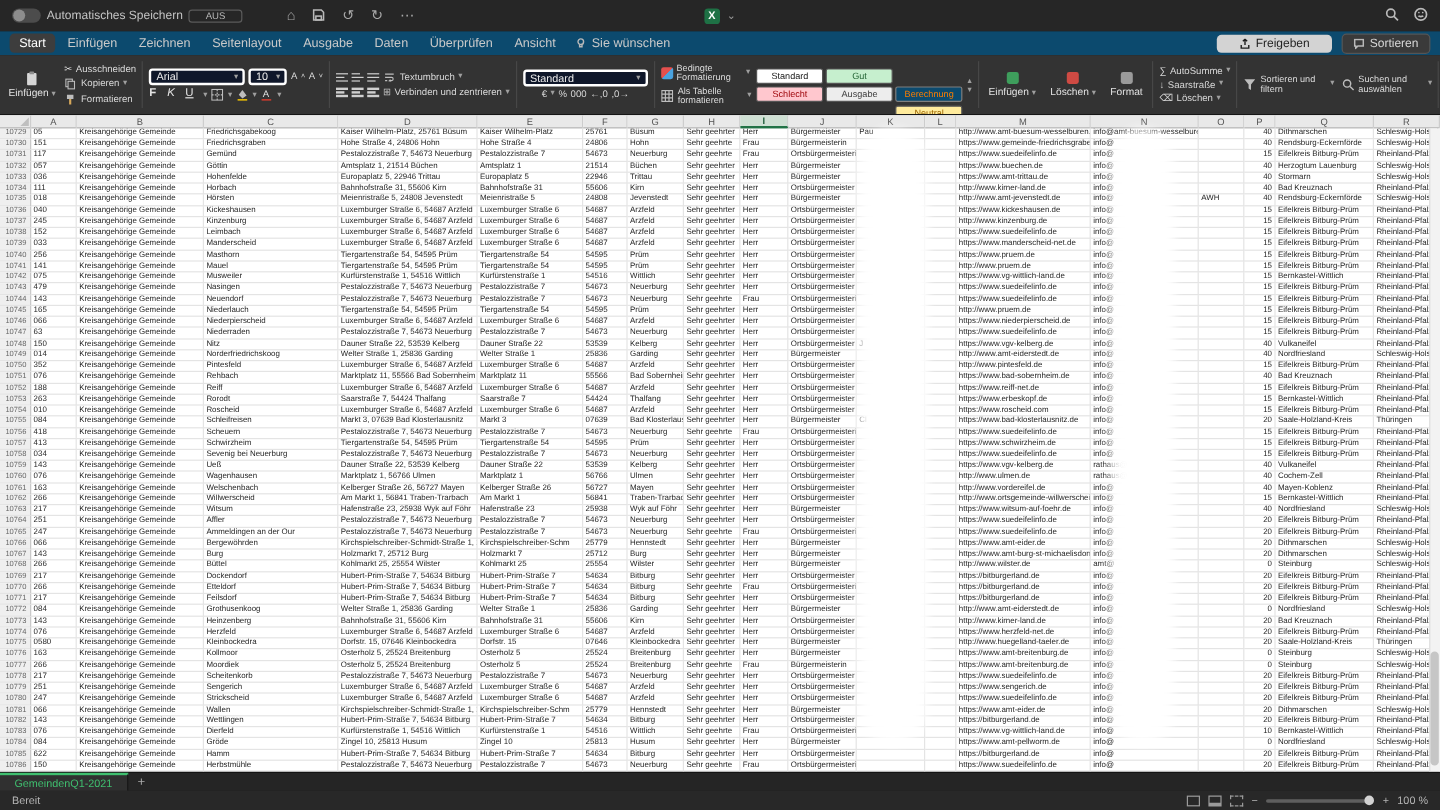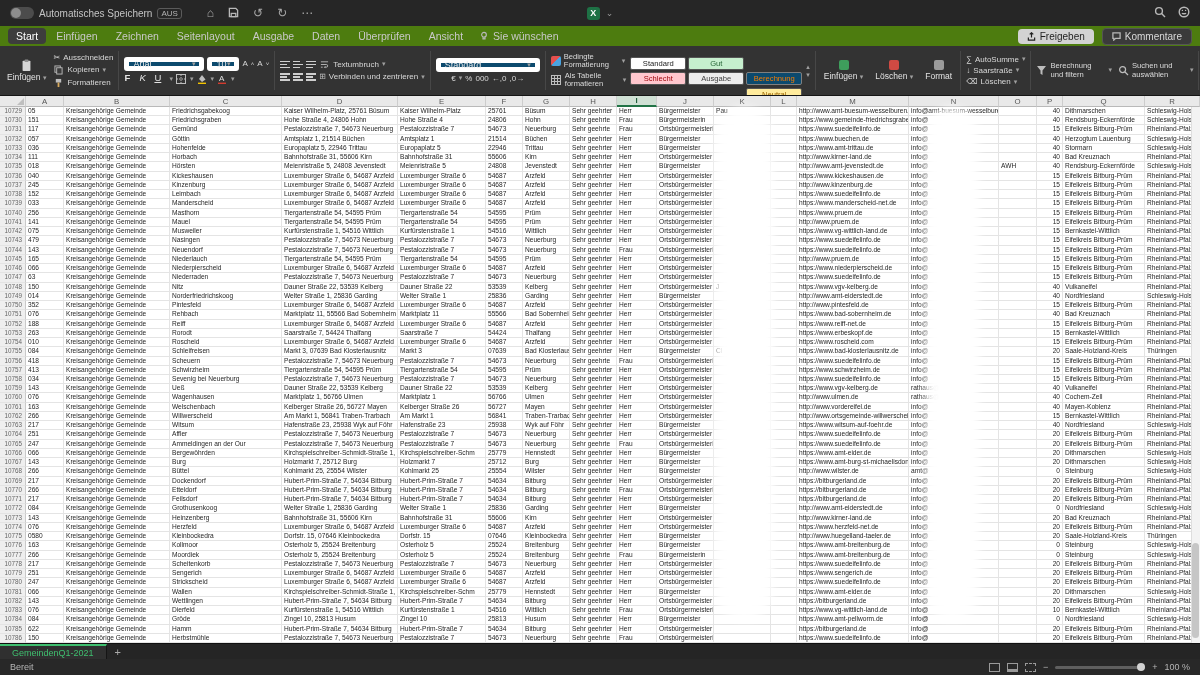--- a/index.html
+++ b/index.html
@@ -6,52 +6,52 @@
   html,body { width:1200px; height:675px; overflow:hidden; background:#1b1b1b;
     font-family:"Liberation Sans", sans-serif; }
   #app { width:1200px; height:675px; display:flex; flex-direction:column; position:relative; }
 
   
   .titlebar { height:26px; background:#262626; display:flex; align-items:center;
     color:#cfcfcf; font-size:10px; padding:0 10px; position:relative; flex:0 0 26px; }
   .toggle { width:24px; height:12px; border-radius:7px; background:#4c4c4c; position:relative; margin-right:5px; flex:0 0 auto;}
   .toggle::after { content:""; position:absolute; left:1px; top:1px; width:10px; height:10px; border-radius:50%; background:#8d8d8d; }
   .autosave-label { color:#c4c4c4; margin-right:5px; white-space:nowrap; }
-  .aus { border:1px solid #5b5b5b; border-radius:3px; padding:0 3px; font-size:8px; color:#b5b5b5; margin-right:18px;}
+  .aus { border:1px solid #5b5b5b; border-radius:3px; padding:0 13px; font-size:8px; color:#b5b5b5; margin-right:30px;}
   .tb-ic { color:#a8a8a8; font-size:12px; margin:0 7px; line-height:1; }
   .tb-center { position:absolute; left:0; right:0; display:flex; justify-content:center; align-items:center; gap:6px; pointer-events:none;}
   .xl-logo { width:13px; height:13px; background:#1e7145; border-radius:3px; color:#fff; font-size:9px; font-weight:bold;
     display:flex; align-items:center; justify-content:center; }
   .doc-title { color:#e6e6e6; font-size:11px; white-space:nowrap; }
   .chev { color:#9a9a9a; font-size:9px; }
   .tb-right { margin-left:auto; display:flex; align-items:center; gap:12px; }
   svg.lineic { stroke:#b9b9b9; fill:none; stroke-width:1.4; }
 
   
-  .tabrow { height:20px; background:#4d7c0f; display:flex; align-items:center; padding:0 8px; gap:2px; flex:0 0 20px; }
+  .tabrow { height:20px; background:#0c4a6e; display:flex; align-items:center; padding:0 8px; gap:2px; flex:0 0 20px; }
   .rtab { color:#c9c9c9; font-size:10.5px; padding:2px 8px; border-radius:4px; white-space:nowrap; }
   .rtab.active { background:#3d3d3d; color:#ffffff; }
   .tellme { display:flex; align-items:center; gap:4px; color:#c9c9c9; font-size:10.5px; margin-left:6px; white-space:nowrap;}
   .tab-right { margin-left:auto; display:flex; align-items:center; gap:8px; }
   .btn-share { background:#d3d3d3; color:#1f1f1f; font-size:10px; border:none; border-radius:4px;
-    padding:2px 9px; display:flex; gap:4px; align-items:center; }
+    padding:2px 19px; display:flex; gap:4px; align-items:center; }
   .btn-comments { background:#3a3a3a; color:#d9d9d9; font-size:10px; border:1px solid #555;
     border-radius:4px; padding:2px 9px; display:flex; gap:4px; align-items:center;}
 
   
   .ribbon { height:50px; background:#333333; border-bottom:1px solid #151515; display:flex;
     align-items:stretch; padding:3px 4px; gap:4px; overflow:hidden; flex:0 0 50px; }
   .sep { width:1px; background:#474747; margin:2px 1px; flex:0 0 1px; }
   .rg { display:flex; flex-direction:column; justify-content:center; gap:2px; flex:0 0 auto; }
   .rrow { display:flex; align-items:center; gap:3px; }
   .bigbtn { display:flex; flex-direction:column; align-items:center; justify-content:center;
     color:#e3e3e3; font-size:8.5px; background:none; border:none; gap:1px; padding:0 3px; white-space:nowrap;}
   .smbtn { display:flex; align-items:center; gap:3px; color:#d8d8d8; font-size:8px; background:none; border:none; white-space:nowrap; line-height:1.15;}
   .dd { color:#9f9f9f; font-size:7px; }
-  .selbox { background:#0c4a6e; border:5px solid #ffffff; border-radius:3px; color:#ececec;
+  .selbox { background:#0f172a; border:2px solid #ffffff; border-radius:3px; color:#ececec;
     font-size:9px; height:14px; display:flex; align-items:center; justify-content:space-between; padding:0 4px; }
   .fmt { font-size:9.5px; color:#e3e3e3; width:12px; text-align:center; }
   .chip { width:56px; height:13px; font-size:7.6px; display:flex; align-items:center; justify-content:center;
     border-radius:2px; border:1px solid #555; white-space:nowrap; overflow:hidden;}
   .st0 { background:#ffffff; color:#222; }
   .st1 { background:#c6efce; color:#276738; }
   .st2 { background:#ffeb9c; color:#9c6500;margin-top:31px; }
   .st3 { background:#ffc7ce; color:#9c0006; }
   .st4 { background:#ededed; color:#3f3f3f; }
   .st5 { background:#0c4a6e; color:#fa7d00; border:1px solid #7f7f7f; }
@@ -168,21 +168,21 @@
       <button class="btn-share">
         <svg width="9" height="9" viewBox="0 0 10 10" style="stroke:#1f1f1f;fill:none;stroke-width:1.3">
             <path d="M5 6V1M3 2.6 5 .8l2 1.8M1.5 6v3h7V6"></path>
           </svg>
         <span>Freigeben</span>
       </button>
       <button class="btn-comments">
         <svg class="lineic" width="9" height="9" viewBox="0 0 10 10">
             <path d="M1 1h8v6H4L2 9V7H1z"></path>
           </svg>
-        <span>Kommentare</span>
+        <span>Sortieren</span>
       </button>
     </div>
   </div>
 
   <div class="ribbon">
     <div class="rg">
       <button class="bigbtn">
         <span class="ibox">
           <svg width="13" height="15" viewBox="0 0 14 16">
               <rect x="2" y="2" width="10" height="13" rx="1" fill="#d6d6d6"></rect>
@@ -397,21 +397,21 @@
         </button>
     </div>
     <div class="sep"></div>
     <div class="rg" style="flex-direction:row; gap:6px; align-items:center;">
       <button class="smbtn">
         <span class="ibox">
             <svg width="11" height="11" viewBox="0 0 11 11">
               <path d="M1 1h9L6.5 5.5V10l-2-1.2V5.5z" fill="#bdbdbd"></path>
             </svg>
           </span>
-        <span class="twol">Berechnung und filtern</span>
+        <span class="twol">Sortieren und filtern</span>
           <span class="dd">▾</span>
         </button>
       <button class="smbtn">
         <span class="ibox">
             <svg width="11" height="11" viewBox="0 0 11 11" style="stroke:#bdbdbd;fill:none;stroke-width:1.2">
               <circle cx="4.6" cy="4.6" r="3"></circle>
               <path d="M7 7l3 3"></path>
             </svg>
           </span>
         <span class="twol">Suchen und auswählen</span>

